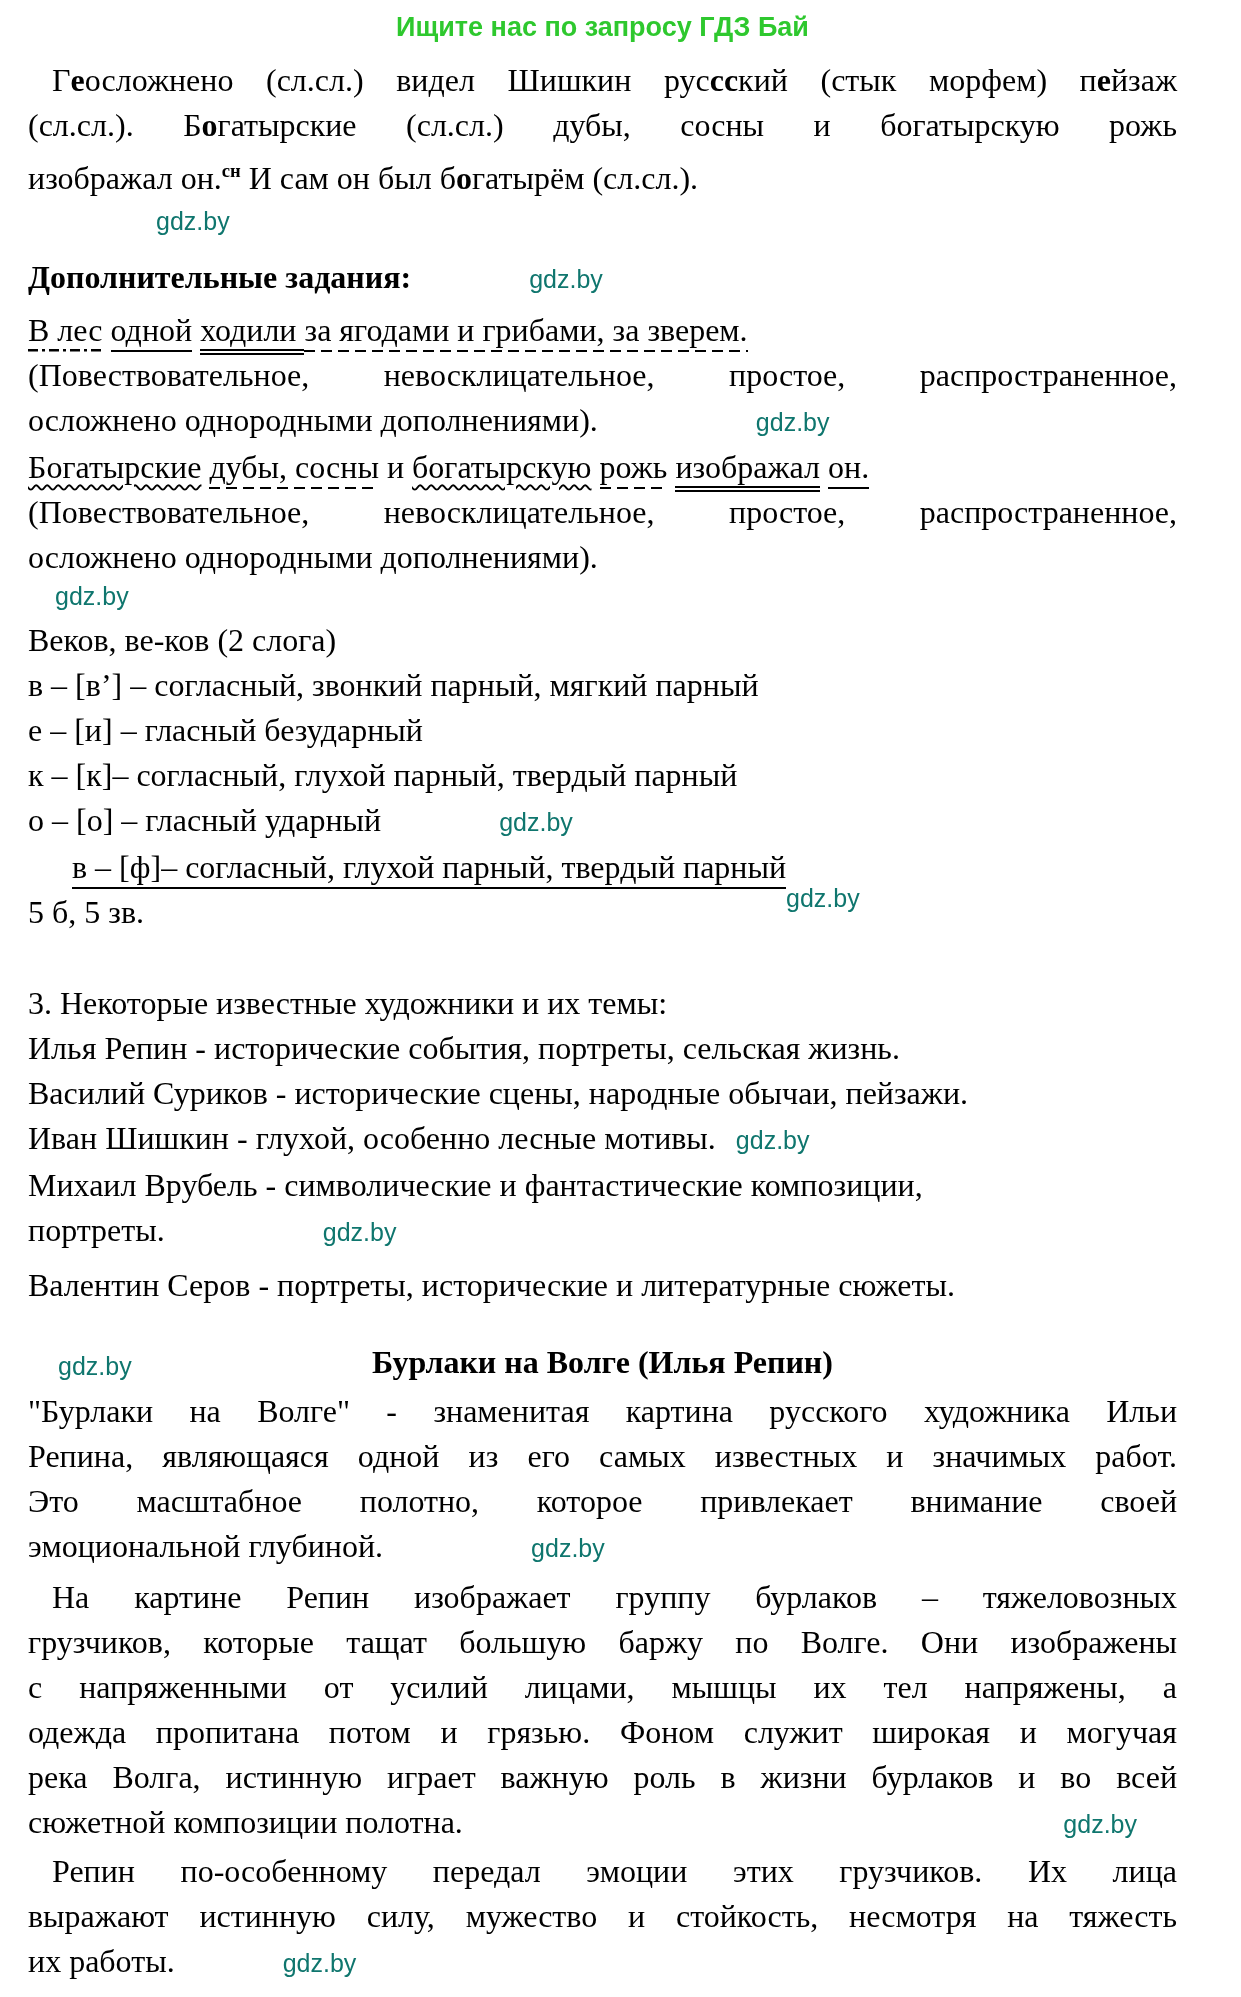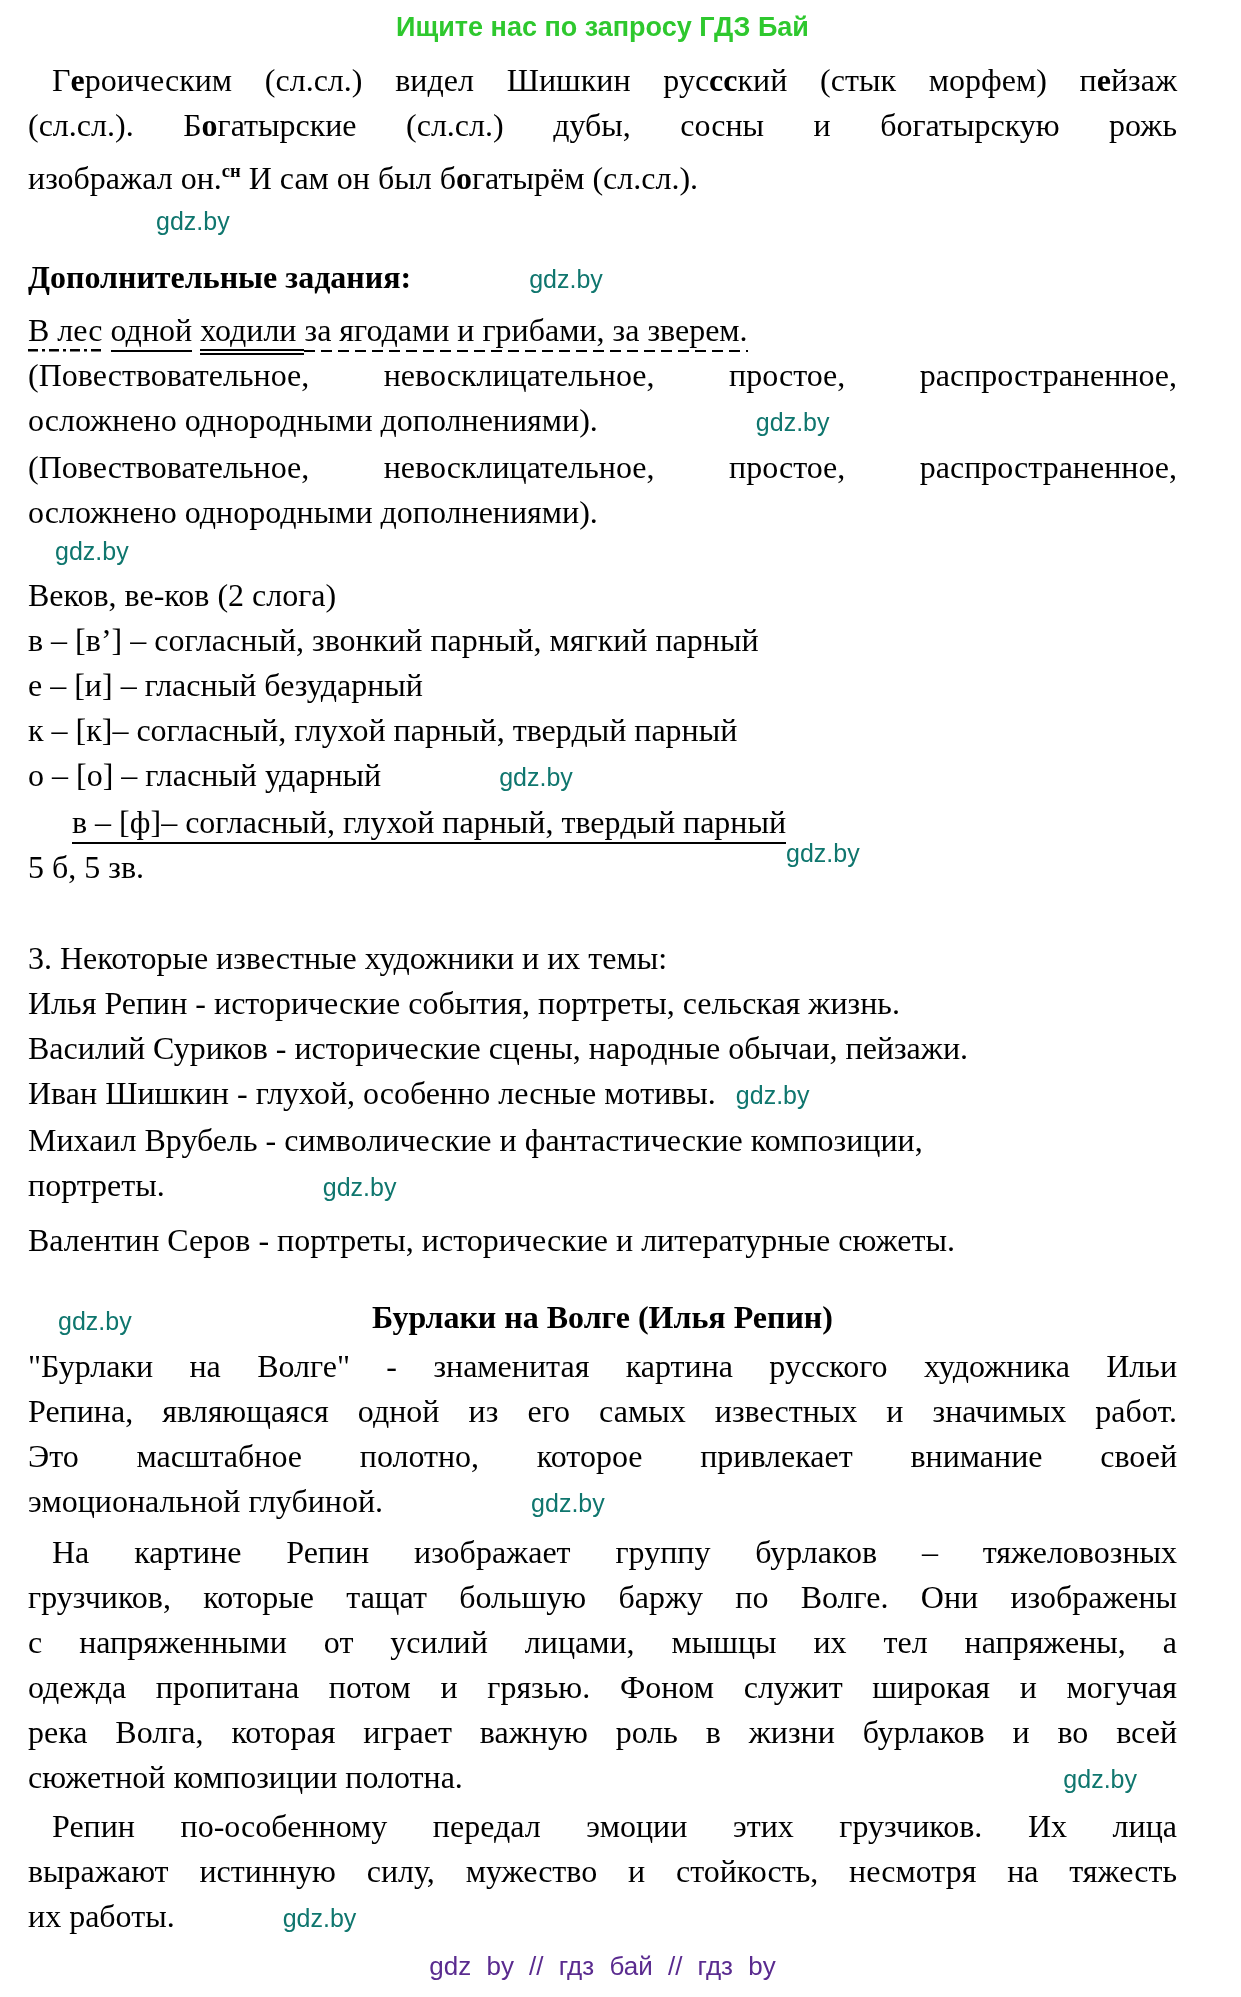--- a/index.html
+++ b/index.html
@@ -47,21 +47,21 @@
   .u-fullline{border-bottom:2.5px solid #000;padding-bottom:2px;margin-left:44px;}
 </style>
 </head>
 <body>
 
 <div class="page">
 
   <div class="promo" style="color: rgb(46, 200, 46);">Ищите нас по запросу ГДЗ Бай</div>
 
   <div class="para1">
-    <div class="jline indent"><span>Г</span><span class="b">е</span><span>роическим (сл.сл.) видел Шишкин рус</span><span class="b">сс</span><span>кий (стык морфем) п</span><span class="b">е</span><span>йзаж</span></div>
+    <div class="jline indent"><span>Г</span><span class="b">е</span><span>осложнено (сл.сл.) видел Шишкин рус</span><span class="b">сс</span><span>кий (стык морфем) п</span><span class="b">е</span><span>йзаж</span></div>
     <div class="jline"><span>(сл.сл.). Б</span><span class="b">о</span><span>гатырские (сл.сл.) дубы, сосны и богатырскую рожь</span></div>
     <div class="jline last"><span>изображал он.</span><sup class="b">сн</sup><span> И сам он был б</span><span class="b">о</span><span>гатырём (сл.сл.).</span></div>
   </div>
 
   <div class="wm-row1">
     <span class="wm">gdz.by</span>
   </div>
 
   <div class="heading-row">
     <span class="bold">Дополнительные задания:</span>
@@ -71,20 +71,21 @@
   <div class="line sent1"><span class="u-dashdot">В лес</span><span> </span><span class="u-single">одной</span><span> </span><span class="u-double">ходили </span><span class="u-dashed">за ягодами и грибами, за зверем.</span></div>
 
   <div>
     <div class="jline">(Повествовательное, невосклицательное, простое, распространенное,</div>
     <div class="jline last">
       <span>осложнено однородными дополнениями).</span>
       <span class="wm ml150">gdz.by</span>
     </div>
   </div>
 
+  <div class="line"><span class="u-wavy">Богатырские</span><span> </span><span class="u-dashed">дубы, сосны</span><span> и </span><span class="u-wavy">богатырскую</span><span> </span><span class="u-dashed">рожь</span><span> </span><span class="u-double">изображал</span><span> </span><span class="u-single">он.</span></div>
 
   <div>
     <div class="jline">(Повествовательное, невосклицательное, простое, распространенное,</div>
     <div class="jline last">осложнено однородными дополнениями).</div>
   </div>
 
   <div class="wm-row4">
     <span class="wm">gdz.by</span>
   </div>
 
@@ -135,21 +136,21 @@
       <span>эмоциональной глубиной.</span>
       <span class="wm ml140">gdz.by</span>
     </div>
   </div>
 
   <div class="para rel">
     <div class="jline indent">На картине Репин изображает группу бурлаков – тяжеловозных</div>
     <div class="jline">грузчиков, которые тащат большую баржу по Волге. Они изображены</div>
     <div class="jline">с напряженными от усилий лицами, мышцы их тел напряжены, а</div>
     <div class="jline">одежда пропитана потом и грязью. Фоном служит широкая и могучая</div>
-    <div class="jline">река Волга, которая играет важную роль в жизни бурлаков и во всей</div>
+    <div class="jline">река Волга, истинную играет важную роль в жизни бурлаков и во всей</div>
     <div class="jline last">сюжетной композиции полотна.</div>
     <span class="wm p2-wm">gdz.by</span>
   </div>
 
   <div class="para">
     <div class="jline indent">Репин по-особенному передал эмоции этих грузчиков. Их лица</div>
     <div class="jline">выражают истинную силу, мужество и стойкость, несмотря на тяжесть</div>
     <div class="jline last">
       <span>их работы.</span>
       <span class="wm ml100">gdz.by</span>

